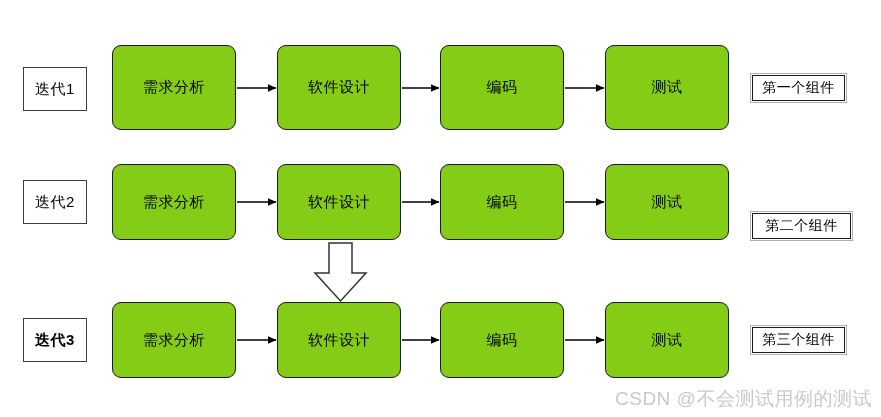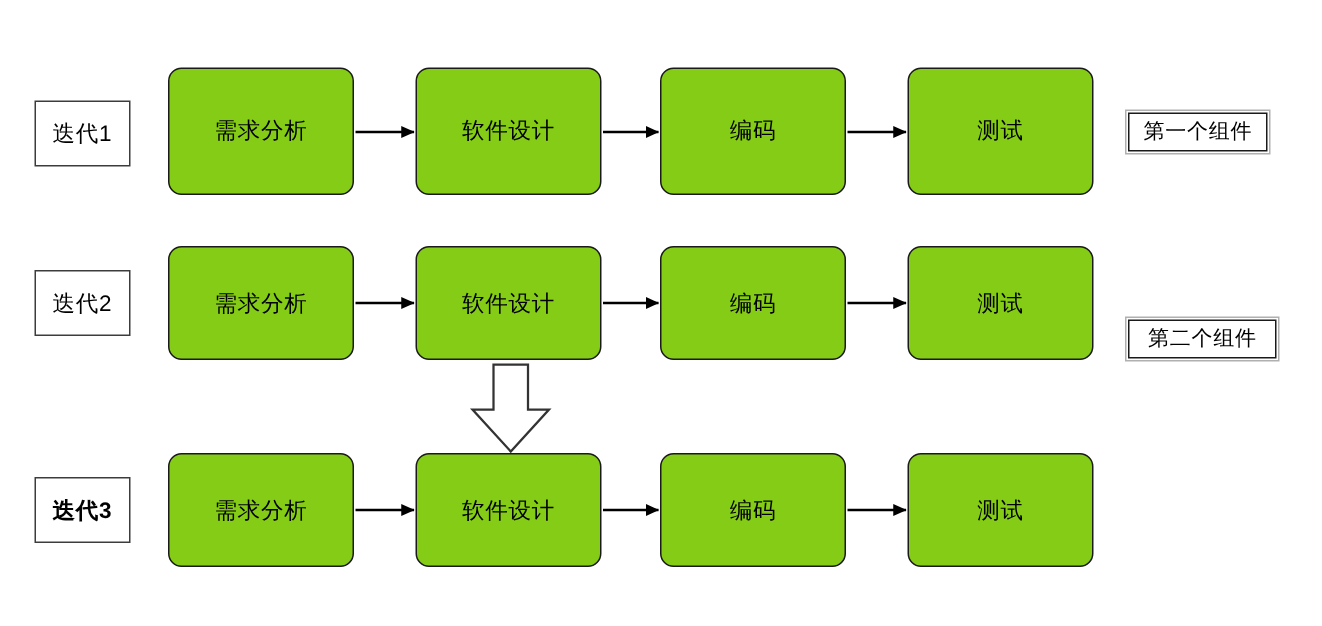--- a/index.html
+++ b/index.html
@@ -167,20 +167,25 @@
   </div>
 
   <div class="stage-box" style="left:440px; top:302px; width:124px; height:76px;">
     <span>编码</span>
   </div>
 
   <div class="stage-box" style="left:605px; top:302px; width:124px; height:76px;">
     <span>测试</span>
   </div>
 
+  <div class="component-chip" style="left:750px; top:325px; width:97px;">
+    <div class="component-chip-inner">
+      <span>第三个组件</span>
+    </div>
+  </div>
 
   <svg id="connector-layer" viewBox="0 0 881 417" width="881" height="417" xmlns="http://www.w3.org/2000/svg">
     <defs>
       <marker id="arrowhead" markerWidth="9" markerHeight="8" refX="8.5" refY="4" orient="auto" markerUnits="userSpaceOnUse">
         <path d="M0,0 L9,4 L0,8 z" fill="#000000"></path>
       </marker>
     </defs>
 
     <g>
       <line x1="237" y1="88" x2="276" y2="88" stroke="#000000" stroke-width="1.6" marker-end="url(#arrowhead)"></line>
@@ -210,14 +215,15 @@
     </g>
     <g>
       <line x1="565" y1="340" x2="604" y2="340" stroke="#000000" stroke-width="1.6" marker-end="url(#arrowhead)"></line>
     </g>
 
     <g>
       <path d="M329,243 L352,243 L352,273 L366,273 L340.5,301 L315,273 L329,273 Z" fill="#ffffff" stroke="#333333" stroke-width="1.5" stroke-linejoin="miter"></path>
     </g>
   </svg>
 
+  <div class="watermark" style="left:615px; top:386px;">CSDN @不会测试用例的测试</div>
 
 </div>
 
 </body></html>

